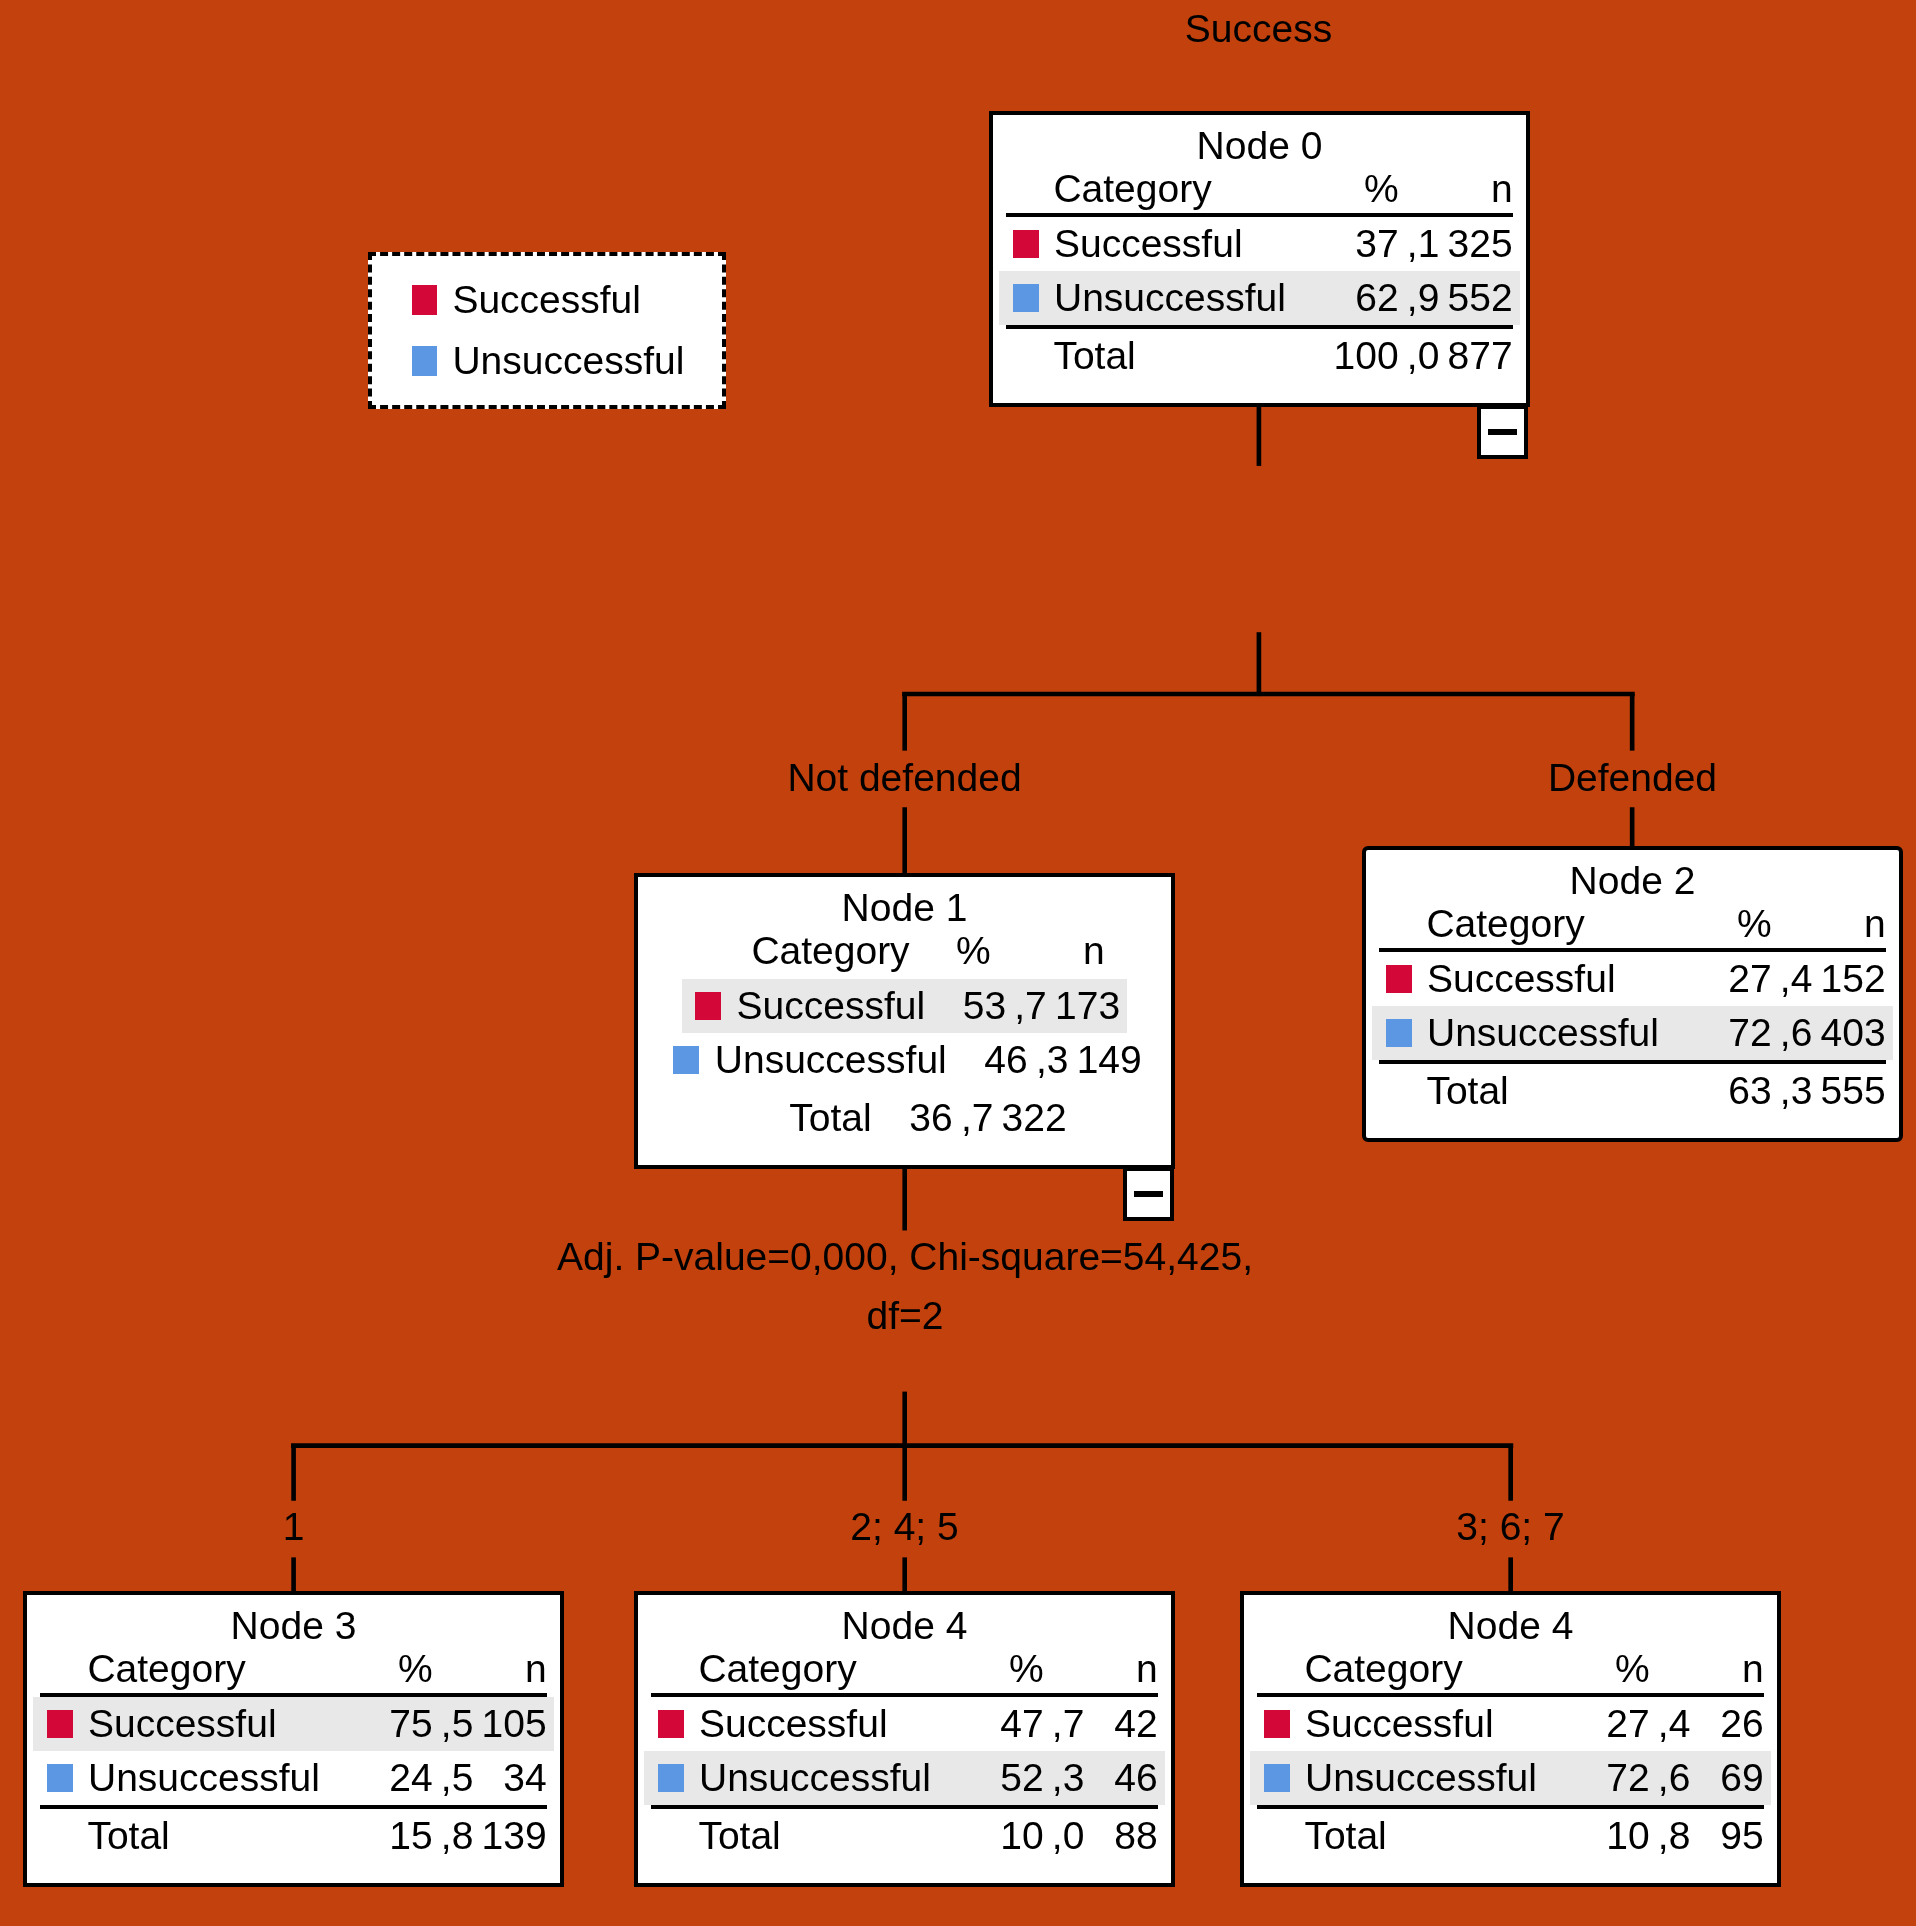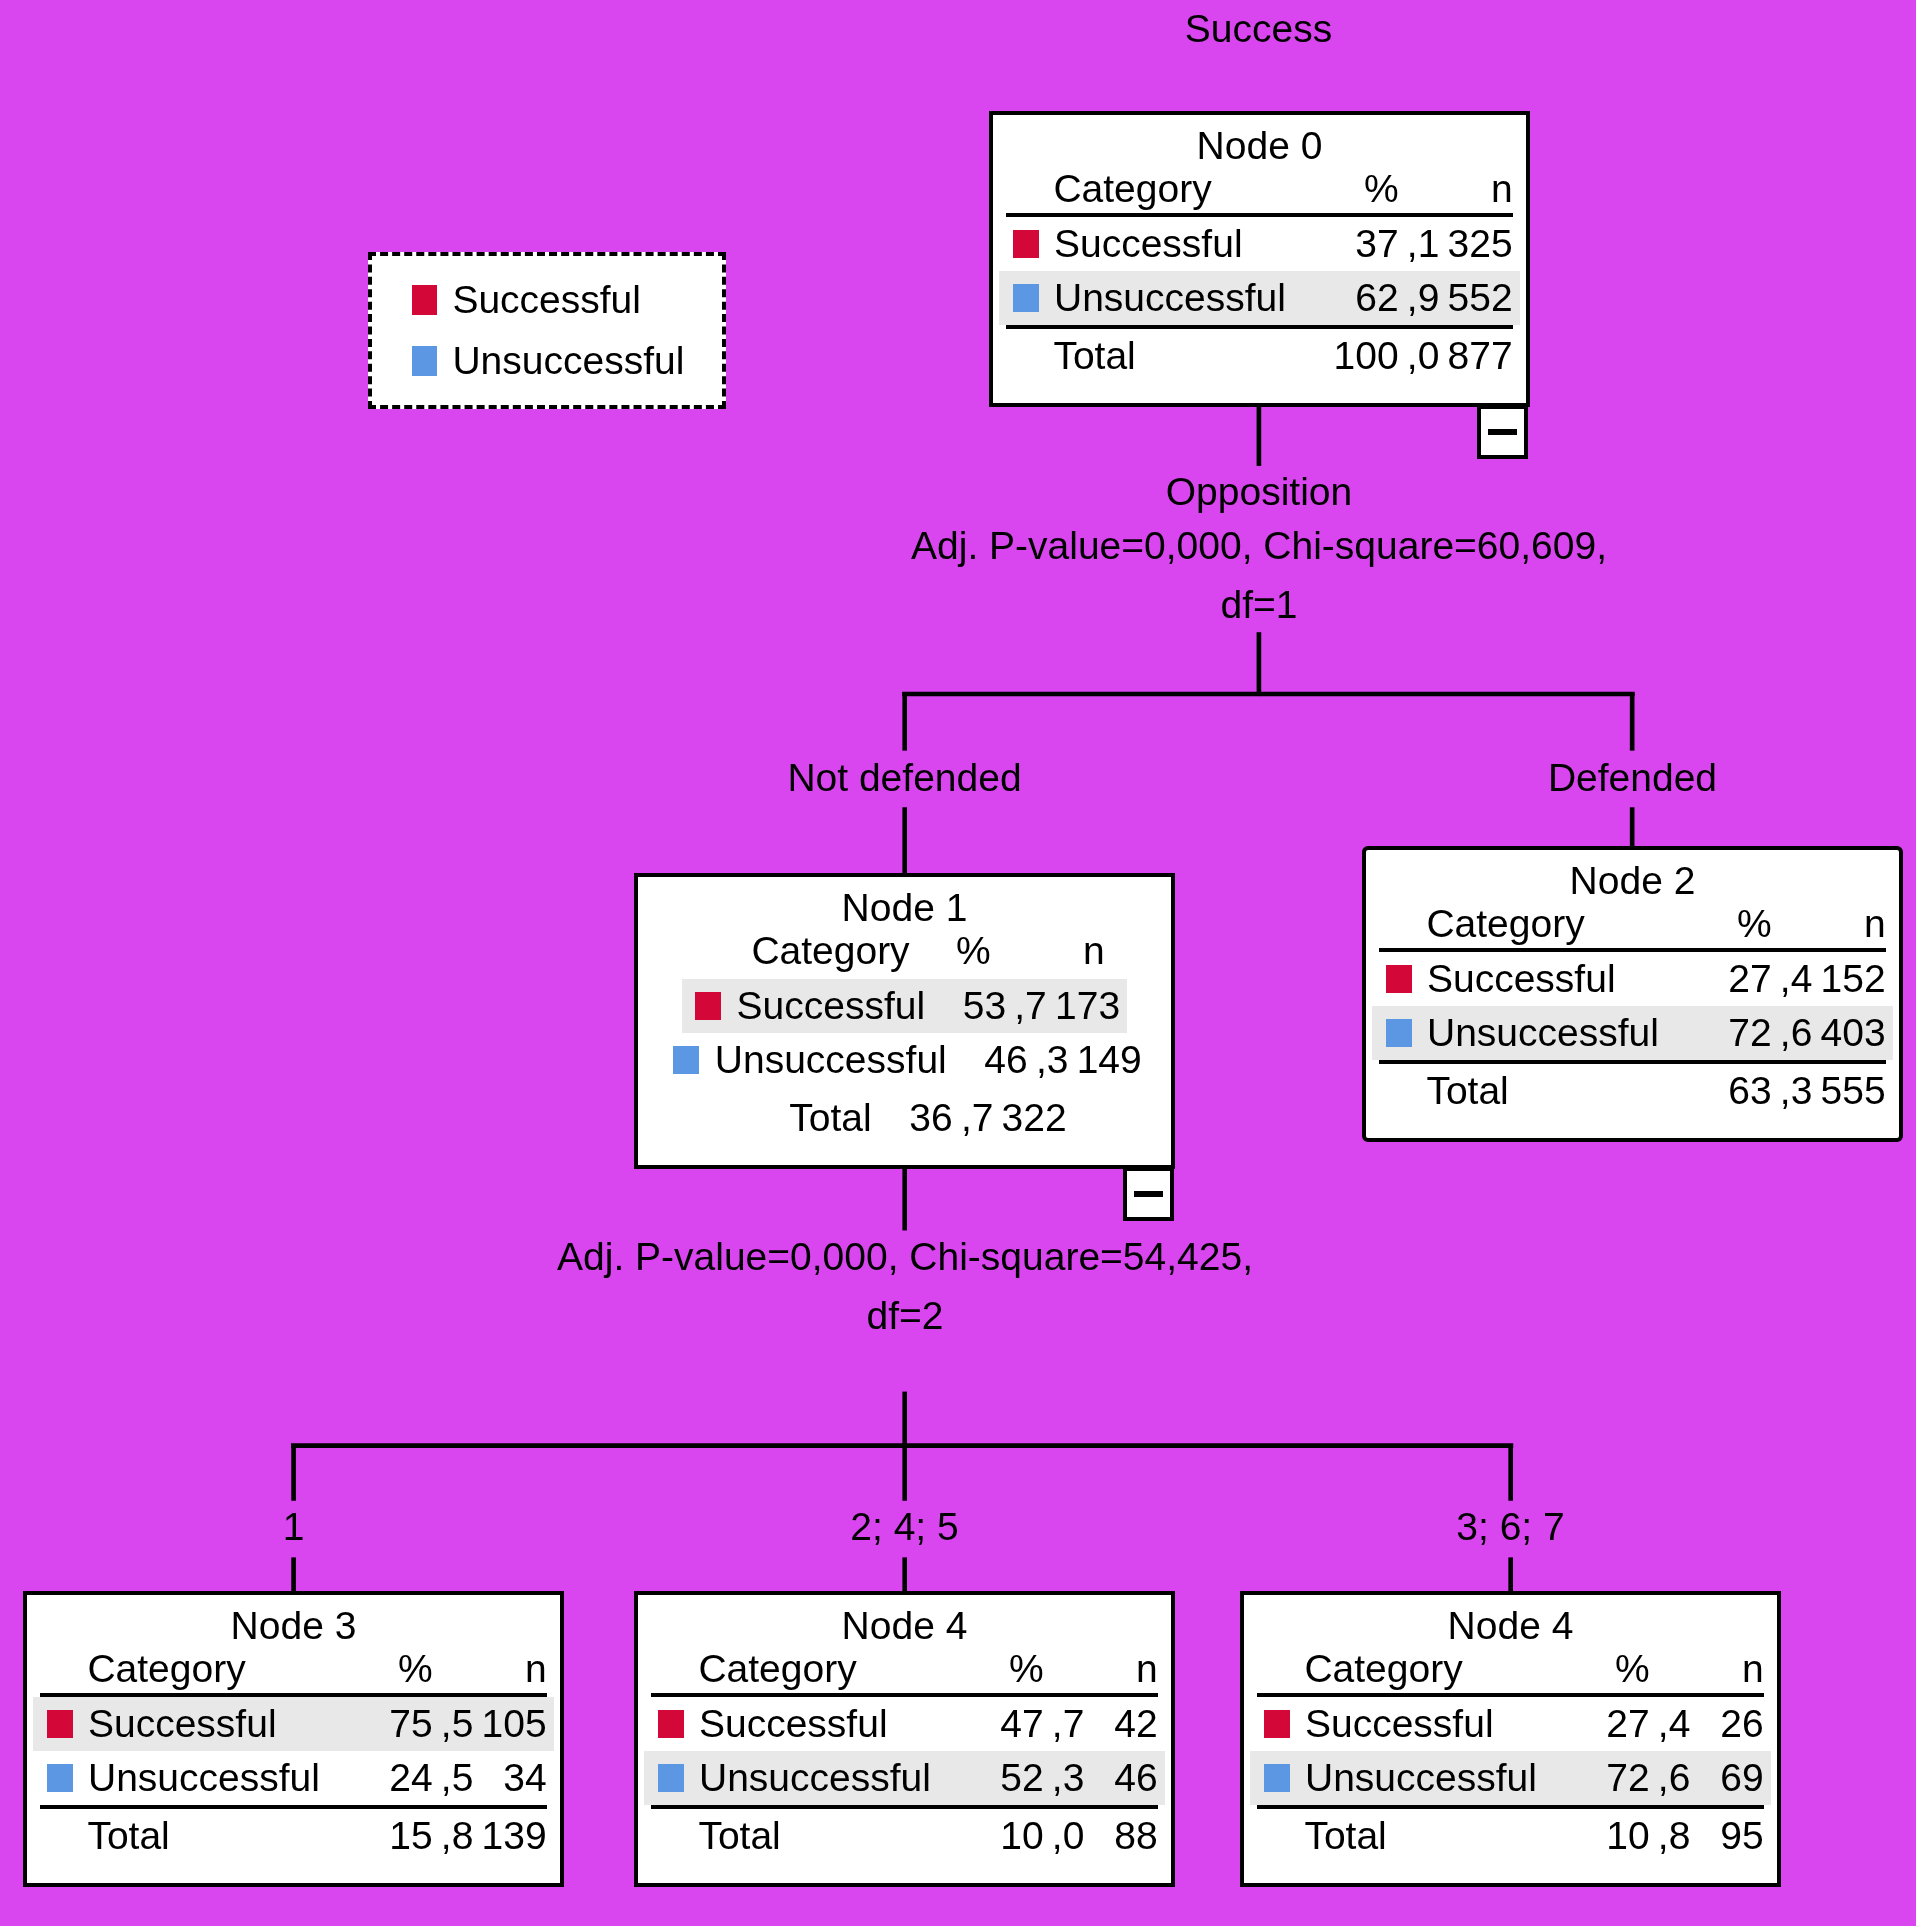--- a/index.html
+++ b/index.html
@@ -1,17 +1,17 @@
 <!DOCTYPE html>
 <html style="font-size:8.2px"><head>
 <meta charset="utf-8">
 <style>
   html,body{margin:0;padding:0;background:#ffffff;}
   #canvas{
-    position:relative;width:1917px;height:1926px;background:#d946ef;
+    position:relative;width:1917px;height:1926px;background:#c2410c;
     font-family:"Liberation Sans","DejaVu Sans",sans-serif;
     font-size:39px;color:#000;
   }
   #connectors{position:absolute;left:0;top:0;z-index:1;}
   .ctext{position:absolute;text-align:center;z-index:2;}
   .tree-title{line-height:51px;}
   .split-block div{line-height:54px;}
   .split-stats{margin-bottom:5.1px;}
   .branch-label{line-height:54px;}
 
@@ -86,25 +86,20 @@
     <div class="legend-item">
       <span class="sw" style="background-color: rgb(211, 8, 56);"></span>
       <span>Successful</span>
     </div>
     <div class="legend-item">
       <span class="sw" style="background-color: rgb(91, 151, 227);"></span>
       <span>Unsuccessful</span>
     </div>
   </div>
 
-  <div class="ctext split-block" style="left:847px;top:465px;width:824px;">
-    <div>Opposition</div>
-    <div class="split-stats">Adj. P-value=0,000, Chi-square=60,609,</div>
-    <div>df=1</div>
-  </div>
 
   <div class="ctext branch-label" style="left:647px;top:751px;width:515px;">Not defended</div>
   <div class="ctext branch-label" style="left:1375px;top:751px;width:515px;">Defended</div>
 
   <div class="ctext split-block" style="left:493px;top:1230px;width:824px;">
     <div class="split-stats">Adj. P-value=0,000, Chi-square=54,425,</div>
     <div>df=2</div>
   </div>
 
   <div class="ctext branch-label" style="left:36px;top:1500px;width:515px;">1</div>

